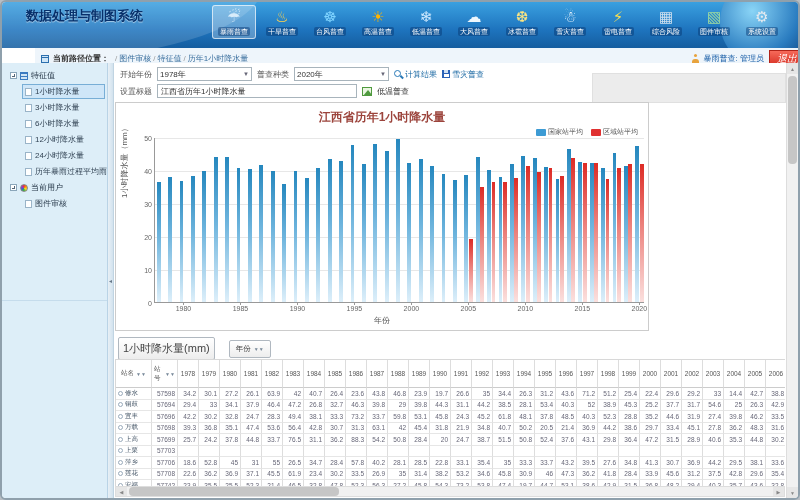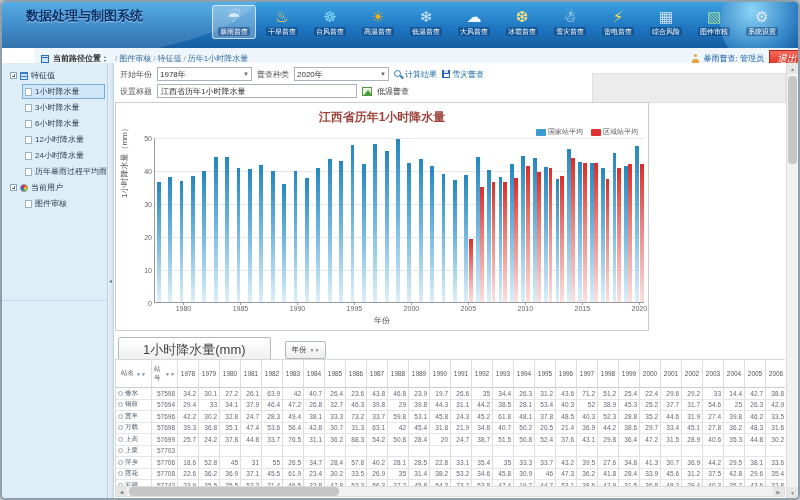--- a/index.html
+++ b/index.html
@@ -108,21 +108,21 @@
   .xtick-mark{position:absolute;top:100%;width:1px;height:3px;background:#999;}
   .bar{position:absolute;bottom:0;}
   .bar.blue{background:linear-gradient(180deg,#2587be 0%,#6db4dd 45%,#ddeffa 100%);}
   .bar.red{background:linear-gradient(180deg,#dd2b25 0%,#ec837e 45%,#fbe0de 100%);}
   .ylabel{position:absolute;left:3px;top:95px;transform:rotate(-90deg);transform-origin:left top;
     font-size:8px;color:#555;white-space:nowrap;}
   .xlabel{position:absolute;left:0;width:100%;bottom:4px;text-align:center;font-size:8px;color:#555;}
   
   .tbl-controls{position:absolute;left:4px;top:274px;display:flex;gap:14px;align-items:center;}
   .unit-box{border:1px solid #b0b8c0;background:linear-gradient(180deg,#fff,#ededed);
-    font-size:13px;color:#444;padding:3px 24px;border-radius:2px;cursor:pointer;}
+    font-size:11px;color:#444;padding:3px 4px;border-radius:2px;cursor:pointer;}
   .yearsort-box{border:1px solid #b0b8c0;background:linear-gradient(180deg,#fff,#ededed);
     font-size:7.5px;color:#444;padding:3px 6px;border-radius:2px;display:flex;gap:3px;align-items:center;cursor:pointer;}
   .sort-glyphs{font-size:5px;color:#789;}
   .data-table{position:absolute;left:1px;top:296px;width:670px;height:127px;overflow:hidden;
     border-top:1px solid #d8d8d8;border-left:1px solid #d8d8d8;}
   .tr{display:flex;height:11.5px;}
   .tr.head{height:28px;}
   .td,.th{flex:none;border-right:1px solid #ddd;border-bottom:1px solid #e6e6e6;
     font-size:6.5px;color:#667;display:flex;align-items:center;justify-content:flex-end;
     padding:0 2px;overflow:hidden;background:#fff;}

